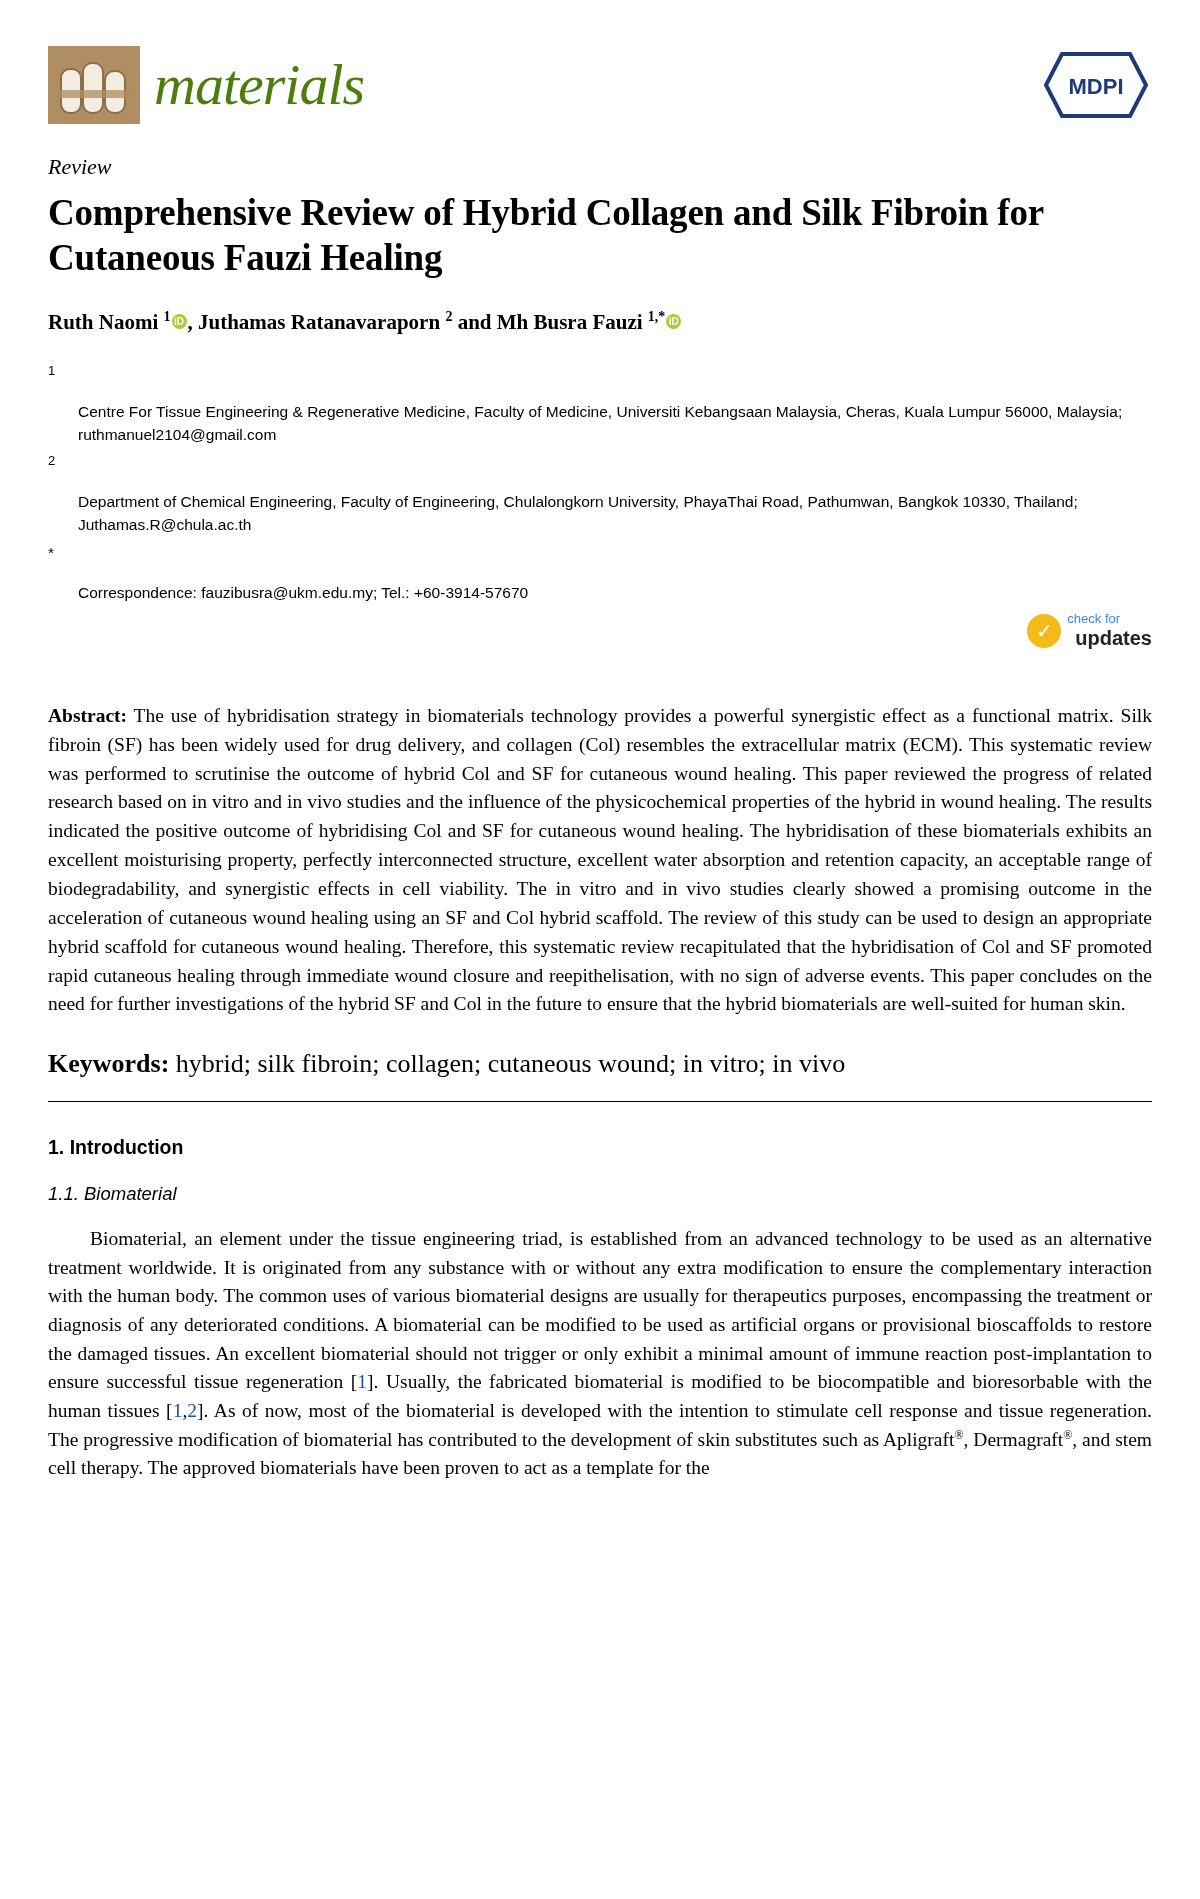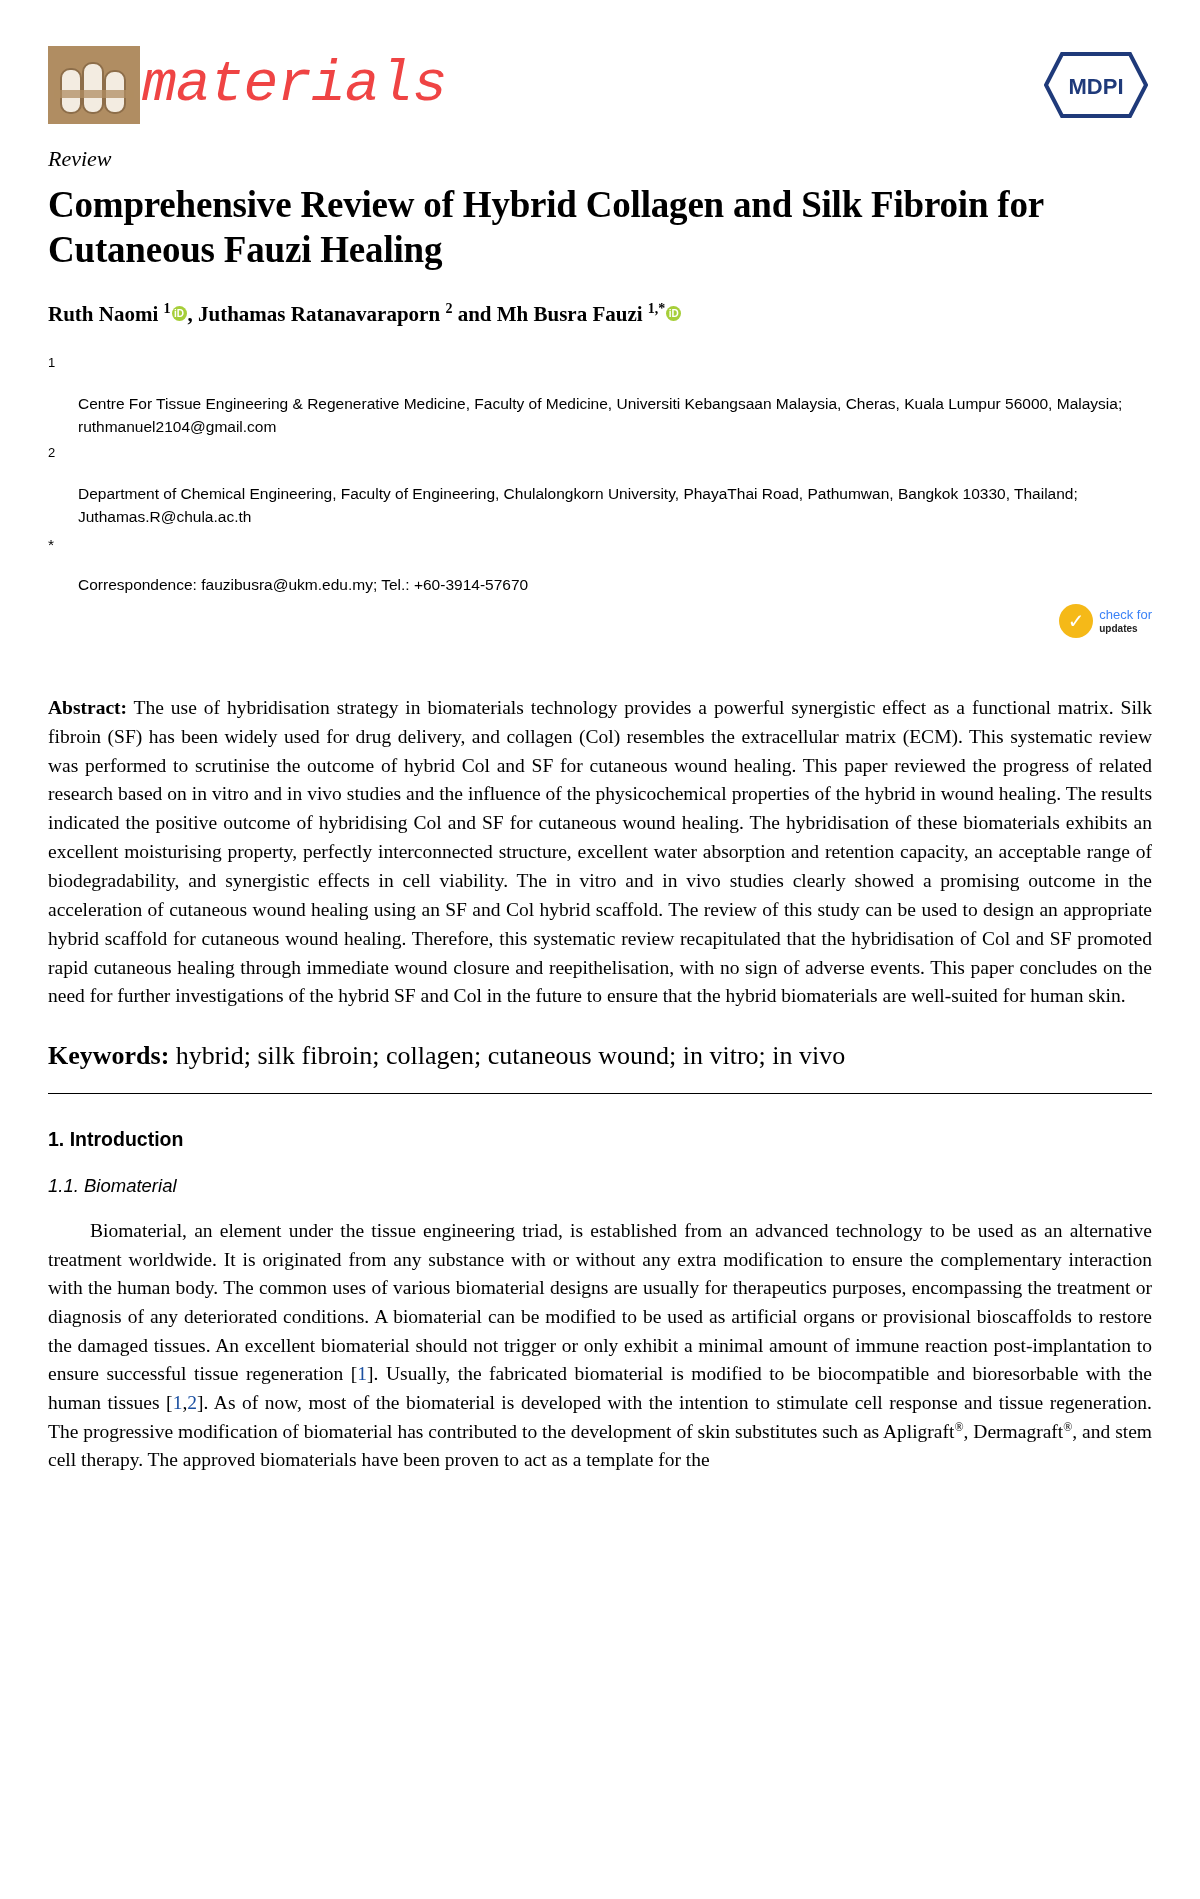--- a/index.html
+++ b/index.html
@@ -51,42 +51,42 @@
   .logo-mark .c1 { left: 12px; top: 22px; width: 22px; height: 46px; border-radius: 10px; }
   .logo-mark .c2 { left: 34px; top: 16px; width: 22px; height: 52px; border-radius: 10px; }
   .logo-mark .c3 { left: 56px; top: 24px; width: 22px; height: 44px; border-radius: 10px; }
   .logo-mark .band {
     position: absolute;
     left: 6px; top: 44px; width: 80px; height: 8px;
     background: #b08d62;
     opacity: .75;
   }
   .logo-word {
-    font-family: Liberation Mono, monospace;
+    font-family: Liberation Serif, serif;
     font-style: italic;
     font-size: 58px;
-    color: #ef4444;
-    margin-left: 2px;
+    color: #4d7c0f;
+    margin-left: 14px;
     letter-spacing: -1px;
     line-height: 1;
   }
   .mdpi-logo {
     position: absolute;
     right: 4px;
     top: 18px;
     width: 104px;
     height: 74px;
   }
   .mdpi-logo svg { display: block; }
 
   
   .article-type {
     font-style: italic;
     font-size: 22px;
-    margin: 8px 0 10px 0;
+    margin: 16px 0 10px 0;
   }
   .title {
     font-family: "Liberation Serif", serif;
     font-weight: bold;
     font-size: 37px;
     line-height: 1.22;
     margin: 0 0 26px 0;
     letter-spacing: -0.2px;
   }
 
@@ -159,21 +159,21 @@
     font-size: 20px;
     text-align: center;
     line-height: 34px;
     font-family: "Liberation Sans", sans-serif;
   }
   .crossmark .cm-text {
     font-family: "Liberation Sans", sans-serif;
     line-height: 1.15;
   }
   .crossmark .cm-1 { font-size: 13px; color: #3b82f6; }
-  .crossmark .cm-2 { font-size: 10px; font-weight: bold; color: #222222; }
+  .crossmark .cm-2 { font-size: 20px; font-weight: bold; color: #222222; margin-left: 8px; }
 
   
   .abstract {
     font-size: 19.5px;
     line-height: 1.48;
     text-align: justify;
     margin-bottom: 26px;
   }
   .abstract b { font-weight: bold; }
   .keywords {

